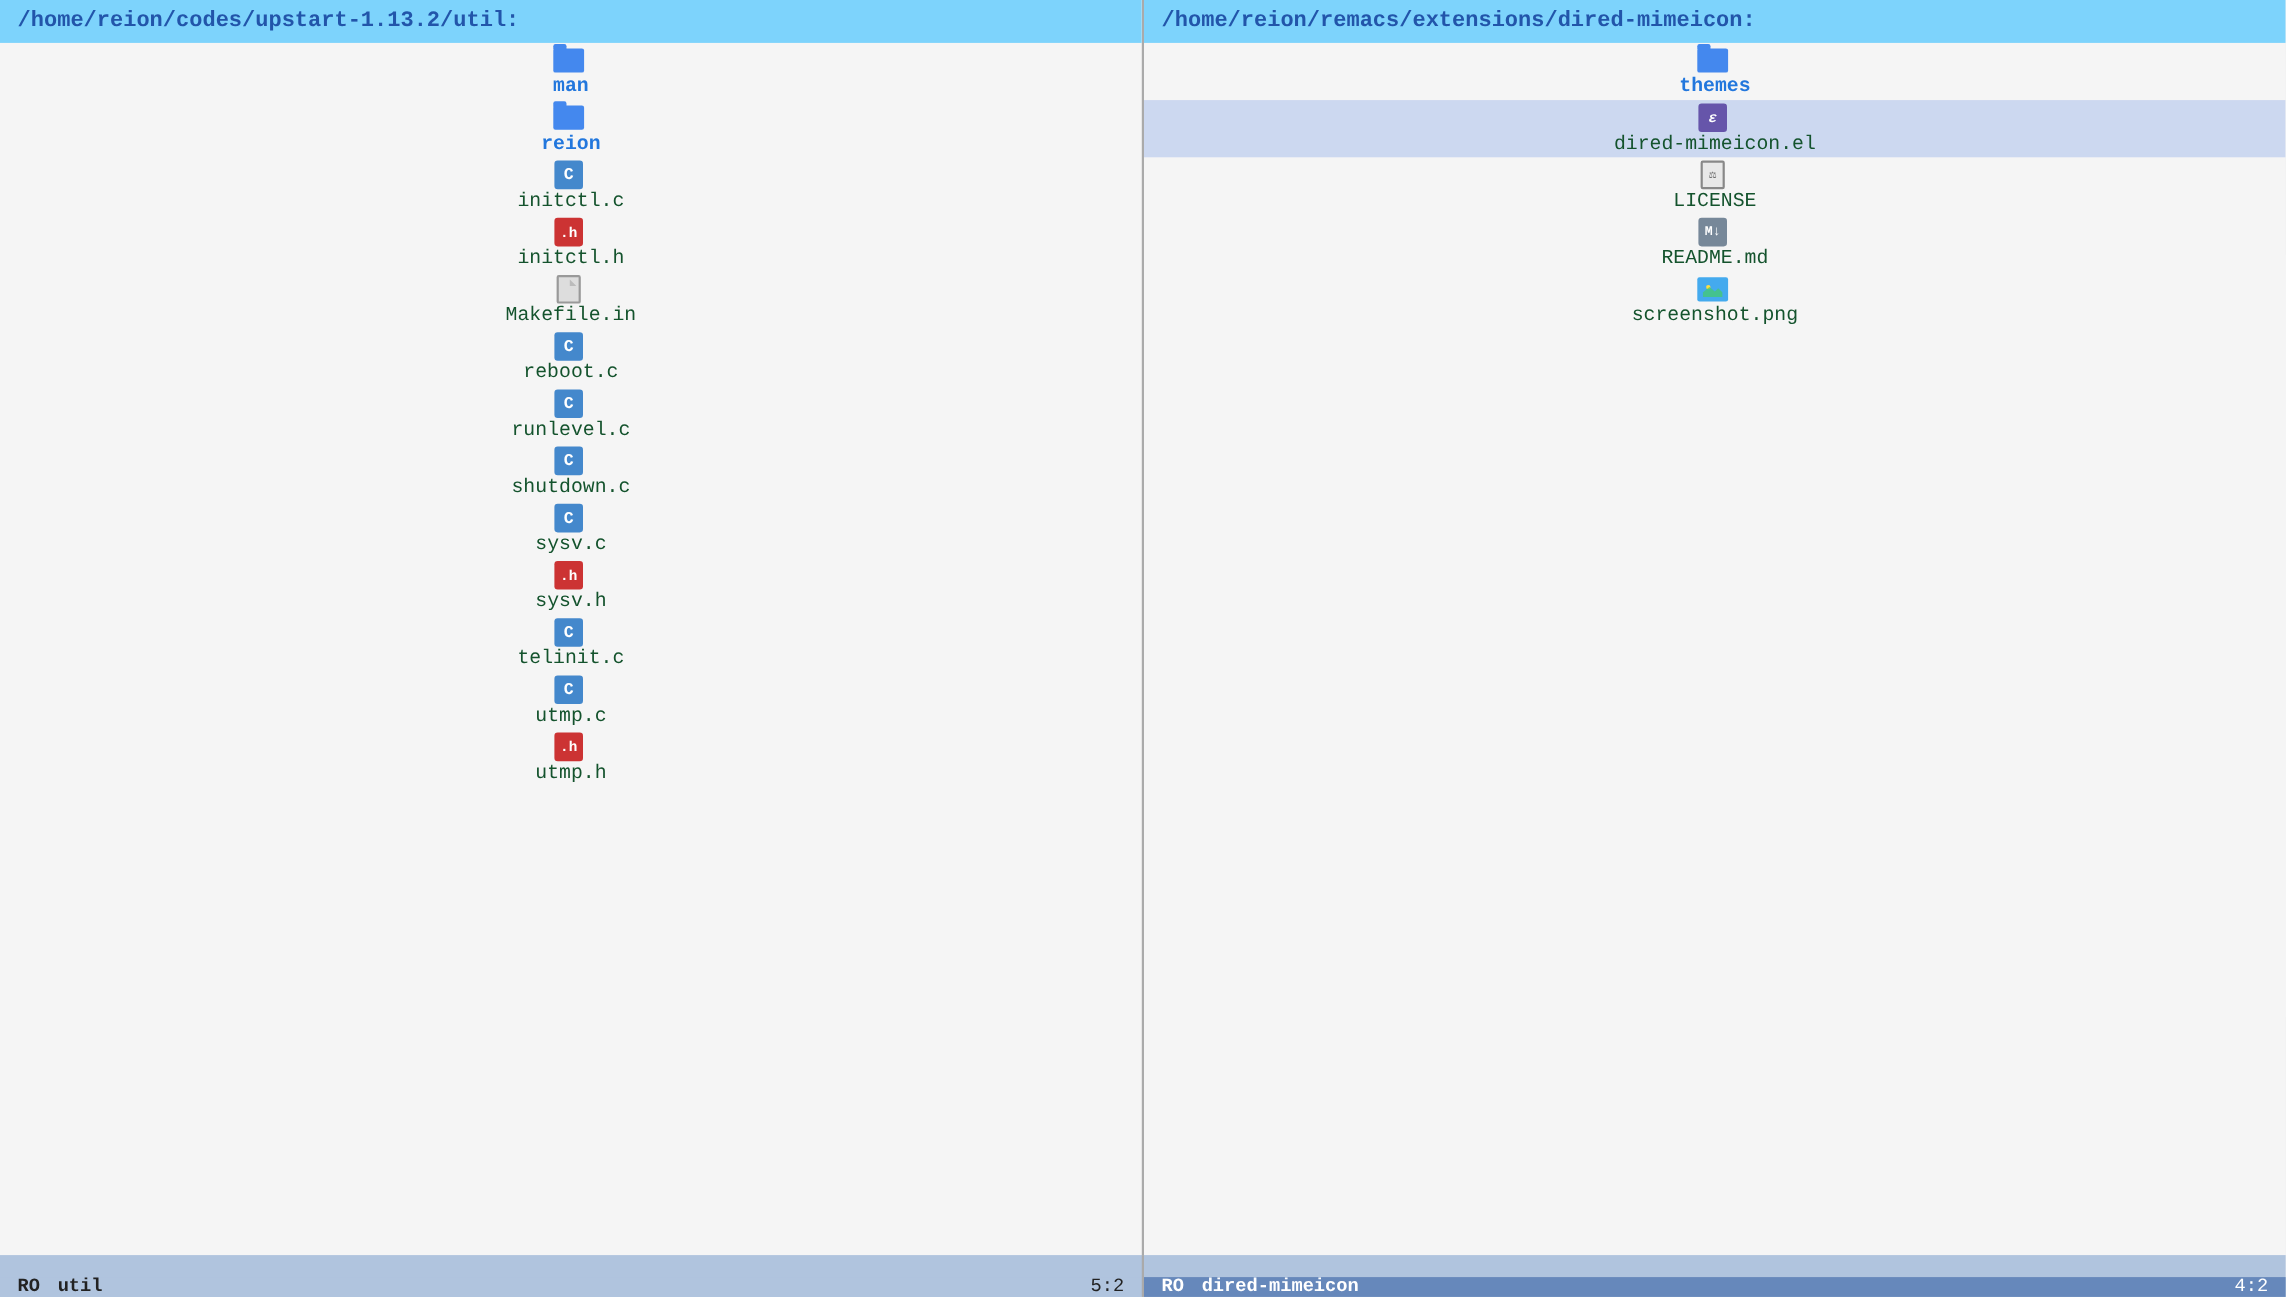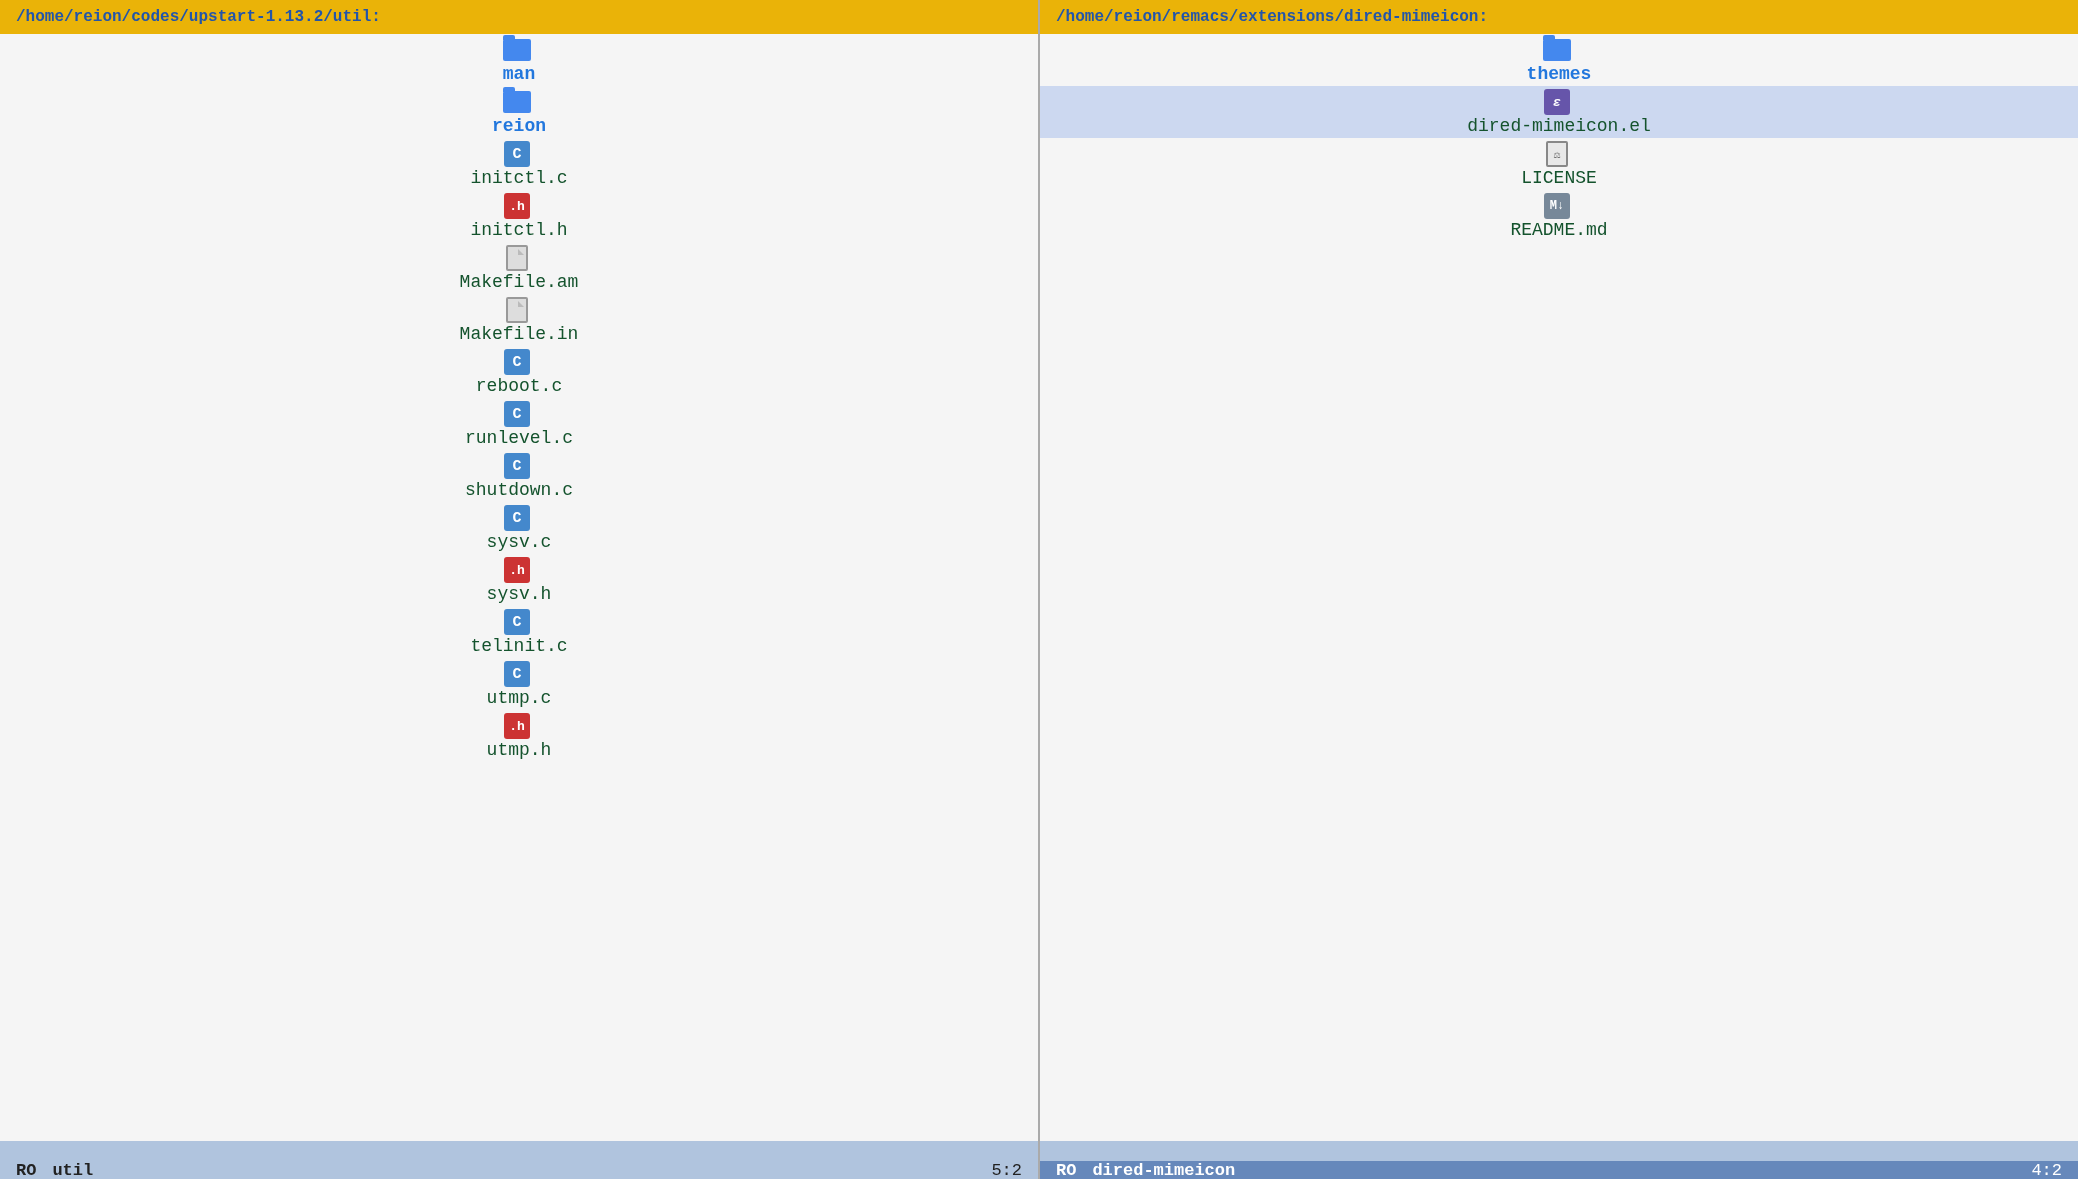--- a/index.html
+++ b/index.html
@@ -32,24 +32,24 @@
       display: flex;
       flex-direction: column;
     }
 
     .pane-left {
       border-right: 2px solid #aaa;
     }
 
     .pane-header {
       padding: 8px 16px;
-      font-size: 16px;
+      font-size: 20px;
       color: #2255aa;
       font-weight: bold;
-      background: #eab308;
+      background: #7dd3fc;
     }
 
     .file-list {
       flex: 1;
       overflow-y: auto;
     }
 
     .file-item {
       display: flex;
       align-items: center;
@@ -281,26 +281,20 @@
         <span class="file-name">initctl.c</span>
       </div>
 
       <div class="file-item">
         <div class="file-icon">
           <div class="icon-h">.h</div>
         </div>
         <span class="file-name">initctl.h</span>
       </div>
 
-      <div class="file-item">
-        <div class="file-icon">
-          <div class="icon-generic"></div>
-        </div>
-        <span class="file-name">Makefile.am</span>
-      </div>
 
       <div class="file-item">
         <div class="file-icon">
           <div class="icon-generic"></div>
         </div>
         <span class="file-name">Makefile.in</span>
       </div>
 
       <div class="file-item">
         <div class="file-icon">
@@ -387,20 +381,32 @@
         <span class="file-name">LICENSE</span>
       </div>
 
       <div class="file-item">
         <div class="file-icon">
           <div class="icon-md">M↓</div>
         </div>
         <span class="file-name">README.md</span>
       </div>
 
+      <div class="file-item">
+        <div class="file-icon">
+          <div class="icon-png">
+            <svg width="18" height="14" viewBox="0 0 18 14">
+              <rect width="18" height="14" fill="#44aaee" rx="2"></rect>
+              <circle cx="5" cy="5" r="2" fill="#ffdd44"></circle>
+              <polyline points="0,10 6,5 11,9 14,6 18,10 18,14 0,14" fill="#44cc66" opacity="0.7"></polyline>
+            </svg>
+          </div>
+        </div>
+        <span class="file-name">screenshot.png</span>
+      </div>
 
     </div>
   </div>
 </div>
 
 <div class="status-bar">
   <div class="status-pane">
     <span class="status-ro">RO</span>
     <span class="status-name">util</span>
     <span class="status-pos">5:2</span>

